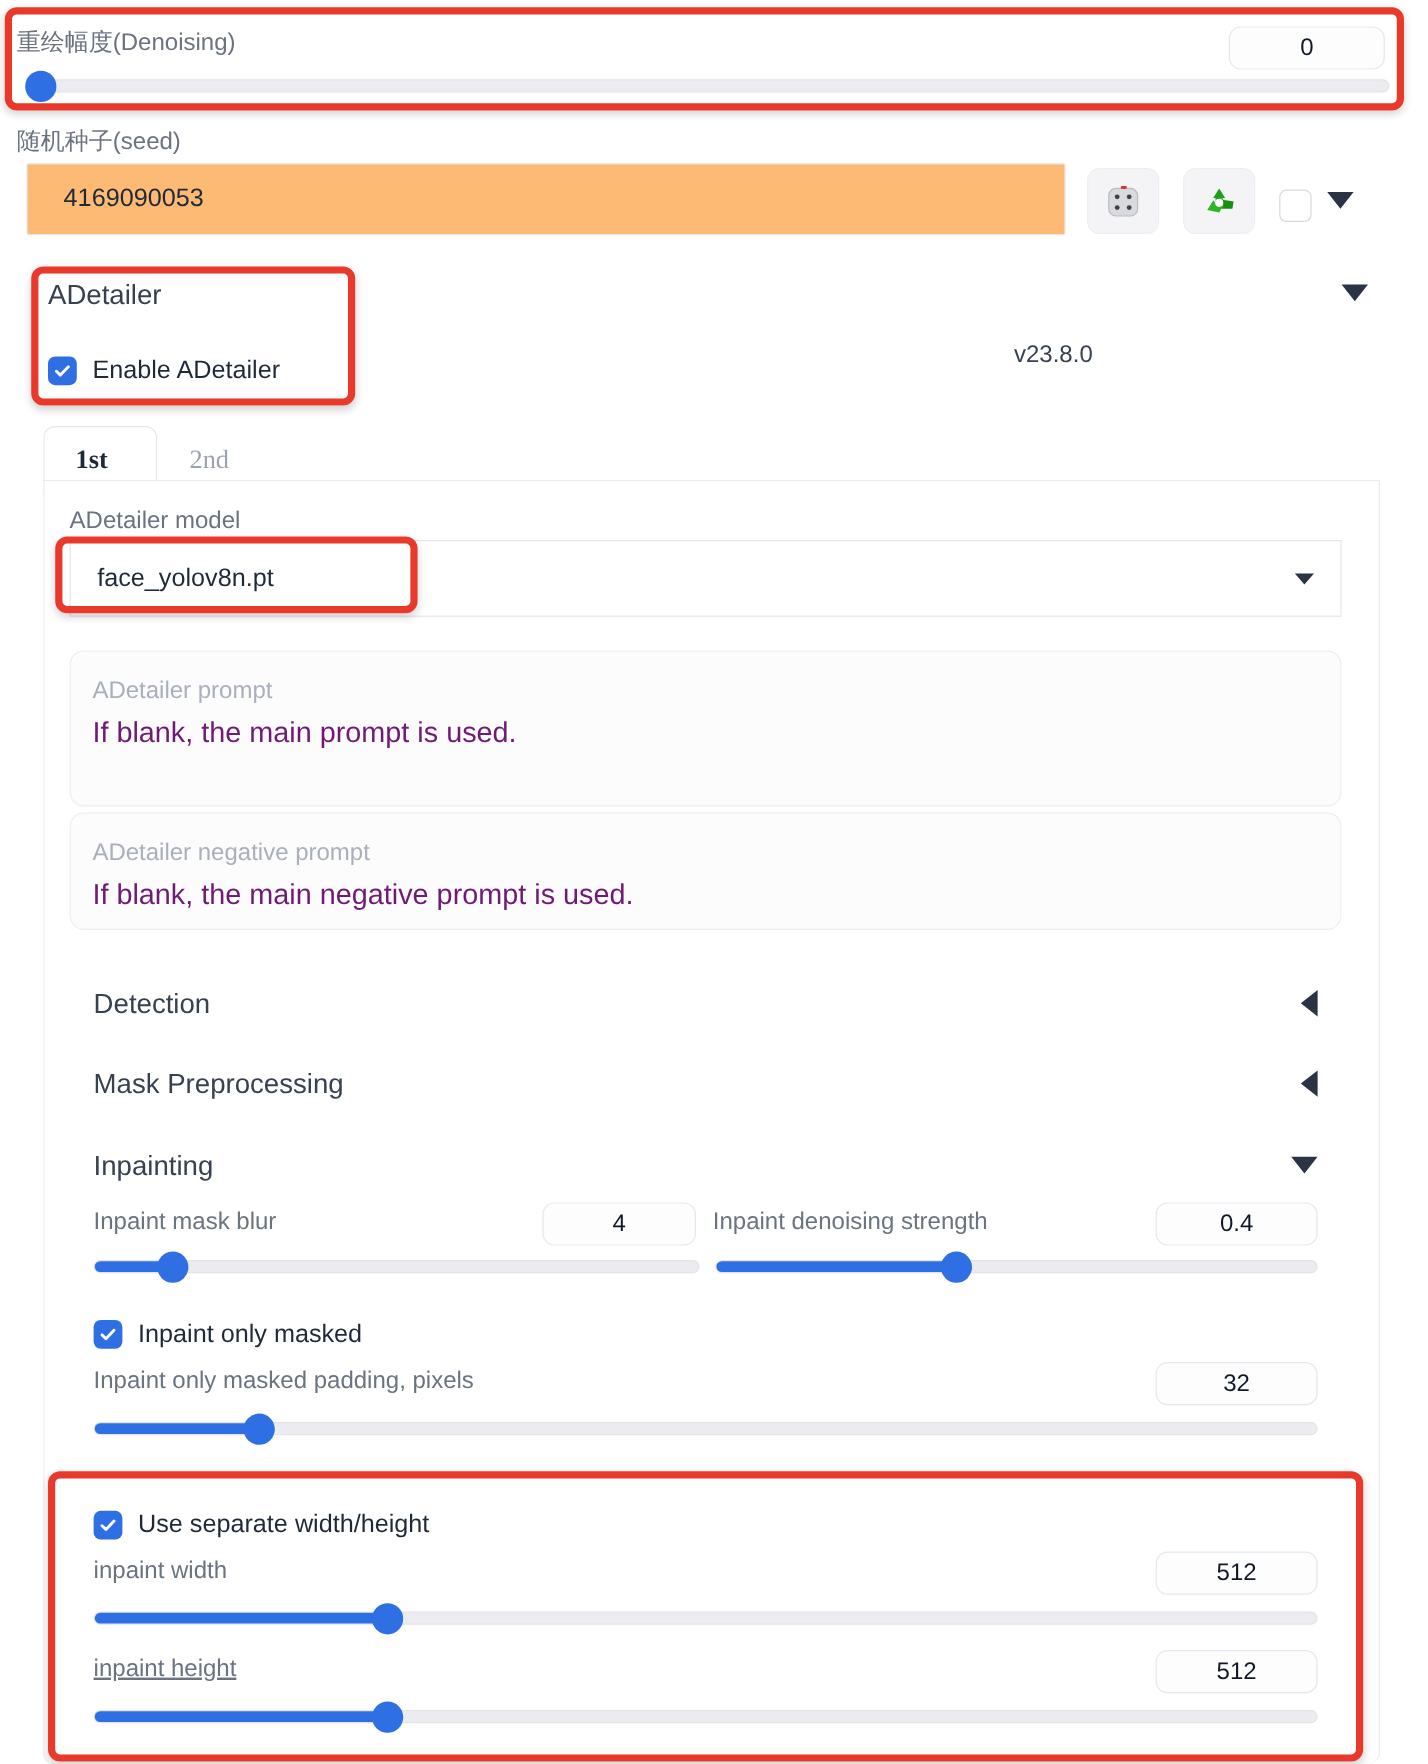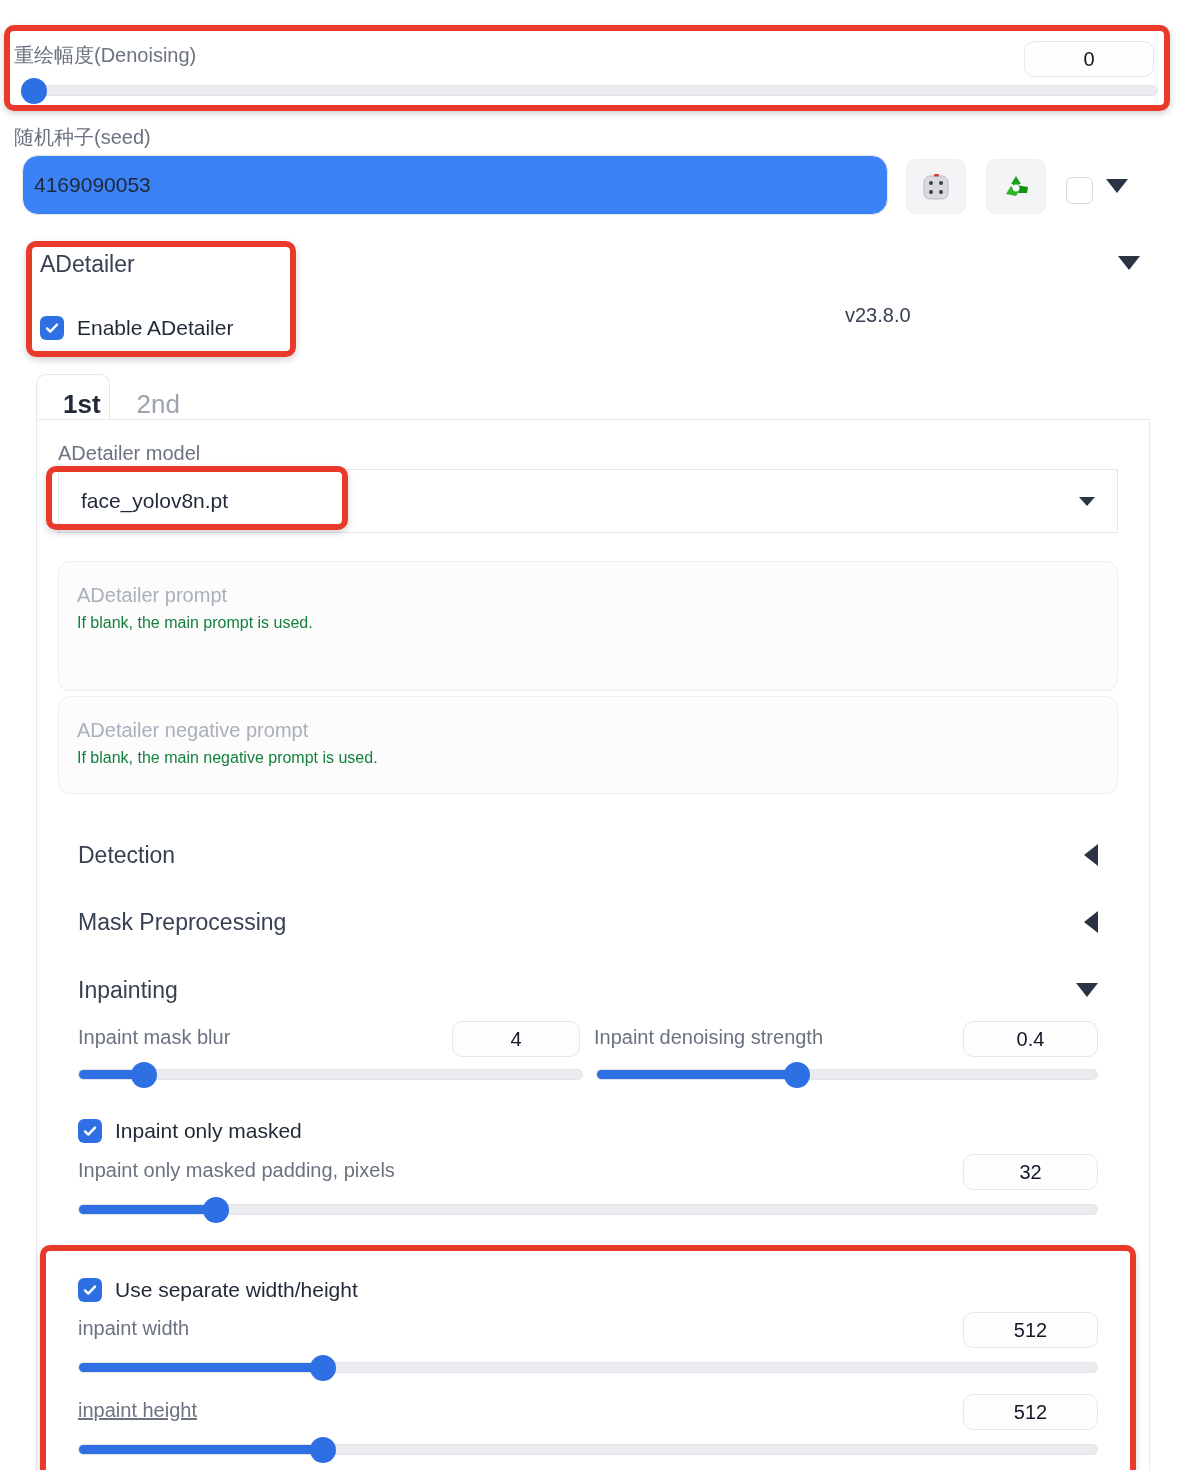--- a/index.html
+++ b/index.html
@@ -13,21 +13,20 @@
     font-family: "Liberation Sans", "DejaVu Sans", sans-serif;
     color: #27303f;
     position: relative;
     overflow: hidden;
   }
   .page {
     position: relative;
     width: 1190px;
     height: 1438px;
     background: #ffffff;
-    margin-top: 19px;
   }
 
   
   .lbl {
     font-size: 20px;
     color: #6b7280;
     line-height: 1.2;
     white-space: nowrap;
   }
 
@@ -103,22 +102,22 @@
   }
 
   
   #denoise-label { position:absolute; left:14px; top:24px; }
   #denoise-num   { position:absolute; left:1024px; top:22px; width:130px; height:36px; }
   #denoise-slider{ position:absolute; left:22px; top:66px; width:1136px; }
 
   #seed-label { position:absolute; left:14px; top:106px; }
   #seed-input {
     position:absolute; left:22px; top:136px; width:866px; height:60px;
-    border:1px solid #e5e7eb; border-radius:16px; background:#3b82f6;
-    display:flex; align-items:center; padding-left:11px; box-sizing:border-box;
+    border:1px solid #e5e7eb; border-radius:2px; background:#fdba74;
+    display:flex; align-items:center; padding-left:30px; box-sizing:border-box;
     font-size:21px; color:#1f2937;
   }
   .iconbtn {
     position:absolute; width:60px; height:55px; border-radius:10px;
     background:#f4f4f6; border:1px solid #eceef1;
     display:flex; align-items:center; justify-content:center; font-size:28px;
     box-sizing:border-box;
   }
   #dice-btn    { left:906px; top:140px; }
   #recycle-btn { left:986px; top:140px; }
@@ -148,22 +147,22 @@
   }
 
   #adetailer-title { position:absolute; left:40px; top:232px; font-size:23px; color:#374151; }
   #adetailer-enable{ position:absolute; left:40px; top:297px; }
   #adetailer-version{ position:absolute; left:845px; top:285px; font-size:20px; color:#374151; }
   #adetailer-caret { position:absolute; left:1118px; top:237px; }
 
   
   #tabs { position:absolute; left:36px; top:355px; display:flex; align-items:flex-end; }
   .tab {
-    font-size:26px; padding:14px 8px 14px 26px; box-sizing:border-box;
-    border:1px solid transparent; border-bottom:none;
+    font-size:22px; padding:14px 40px 14px 26px; box-sizing:border-box;
+    border:1px solid transparent; border-bottom:none;font-family:Liberation Serif, serif;
   }
   .tab.active {
     color:#1f2937; background:#fff; font-weight:600;
     border-color:#e5e7eb; border-top-left-radius:10px; border-top-right-radius:10px;
   }
   .tab.inactive { color:#9ca3af; }
 
   #panel {
     position:absolute; left:36px; top:400px; width:1114px; height:1070px;
     border:1px solid #e8eaee; border-top:1px solid #e8eaee;
@@ -179,21 +178,21 @@
     justify-content:space-between;
   }
   #model-select .val { font-size:21px; color:#1f2937; }
 
   .textarea {
     position:absolute; left:58px; width:1060px;
     border:1px solid #eceef1; border-radius:12px; background:#fcfcfd;
     box-sizing:border-box; padding:18px 18px 0 18px;
   }
   .textarea .ph1 { font-size:20px; color:#aab0bb; line-height:1.55; }
-  .textarea .ph2 { font-size:16px; color:#15803d; line-height:1.55; }
+  .textarea .ph2 { font-size:24px; color:#701a75; line-height:1.55; }
   #prompt-box   { top:542px; height:130px; }
   #negprompt-box{ top:677px; height:98px; }
 
   .acc {
     position:absolute; left:78px; width:1020px; height:36px;
     display:flex; align-items:center; justify-content:space-between;
   }
   .acc .t { font-size:23px; color:#374151; }
   #acc-detection { top:818px; }
   #acc-mask      { top:885px; }

